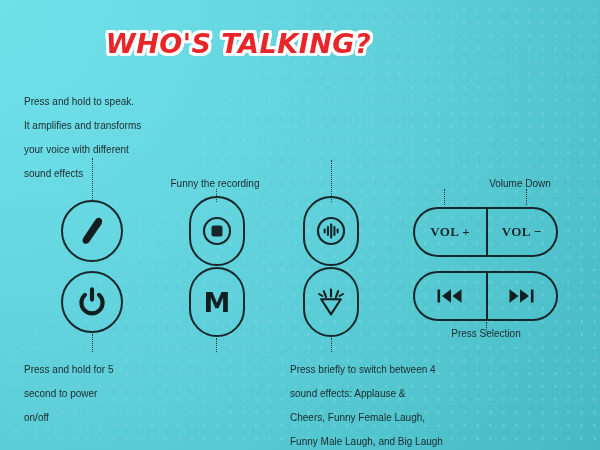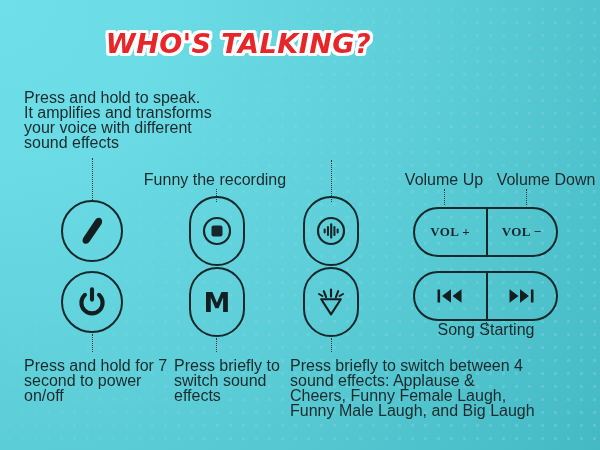--- a/index.html
+++ b/index.html
@@ -52,22 +52,22 @@
       2px 2px 0 #ffffff, -2px 2px 0 #ffffff, 2px -2px 0 #ffffff, -2px -2px 0 #ffffff,
       3px 0 0 #ffffff, -3px 0 0 #ffffff, 0 3px 0 #ffffff, 0 -3px 0 #ffffff,
       3px 2px 0 #ffffff, -3px 2px 0 #ffffff, 3px -2px 0 #ffffff, -3px -2px 0 #ffffff,
       2px 3px 0 #ffffff, -2px 3px 0 #ffffff, 2px -3px 0 #ffffff, -2px -3px 0 #ffffff;
     white-space: nowrap;
   }
 
   
   .caption {
     color: #1b2a2c;
-    font-size: 16px;
-    line-height: 15px;
+    font-size: 10px;
+    line-height: 24px;
     white-space: pre-line;
     font-family: "Liberation Sans", sans-serif;
   }
   .caption.center { text-align: center; }
 
   
   .leader {
     border-left: 1.6px dotted #27373a;
     width: 0;
   }
@@ -127,23 +127,22 @@
   <div class="abs" id="title">WHO'S TALKING?</div>
 
   <div class="abs caption" style="left:24px; top:90px; width:215px;">Press and hold to speak.
 It amplifies and transforms
 your voice with different
 sound effects</div>
 
 
   <div class="abs caption center" style="left:130px; top:172px; width:170px;">Funny the recording</div>
 
-  <div class="abs caption center" style="left:398px; top:172px; width:92px;">Volume Up</div>
-
-  <div class="abs caption center" style="left:496px; top:172px; width:100px;">Volume Down</div>
+
+  <div class="abs caption center" style="left:470px; top:172px; width:100px;">Volume Down</div>
 
   <div class="abs leader" style="left:92px; top:158px; height:42px;"></div>
   <div class="abs leader" style="left:216px; top:189px; height:13px;"></div>
   <div class="abs leader" style="left:331px; top:160px; height:42px;"></div>
   <div class="abs leader" style="left:444px; top:189px; height:16px;"></div>
   <div class="abs leader" style="left:526px; top:189px; height:16px;"></div>
 
   <div class="abs btn-circle" style="left:61px; top:200px;">
     <span>
       <svg width="34" height="34" viewBox="0 0 34 34">
@@ -225,27 +224,24 @@
         </svg>
       </span>
     </div>
   </div>
 
   <div class="abs leader" style="left:92px; top:334px; height:18px;"></div>
   <div class="abs leader" style="left:216px; top:338px; height:14px;"></div>
   <div class="abs leader" style="left:331px; top:338px; height:14px;"></div>
   <div class="abs leader" style="left:486px; top:322px; height:10px;"></div>
 
-  <div class="abs caption center" style="left:405px; top:322px; width:162px;">Song Starting</div>
-
-  <div class="abs caption" style="left:24px; top:358px; width:150px;">Press and hold for 7
+  <div class="abs caption center" style="left:405px; top:322px; width:162px;">Press Selection</div>
+
+  <div class="abs caption" style="left:24px; top:358px; width:150px;">Press and hold for 5
 second to power
 on/off</div>
 
-  <div class="abs caption" style="left:174px; top:358px; width:120px;">Press briefly to
-switch sound
-effects</div>
 
   <div class="abs caption" style="left:290px; top:358px; width:250px;">Press briefly to switch between 4
 sound effects: Applause &amp;
 Cheers, Funny Female Laugh,
 Funny Male Laugh, and Big Laugh</div>
 </div>
 
 </body></html>

